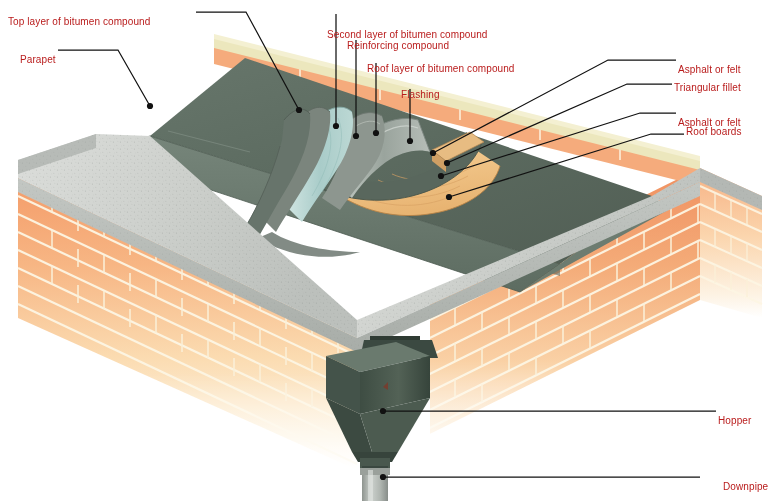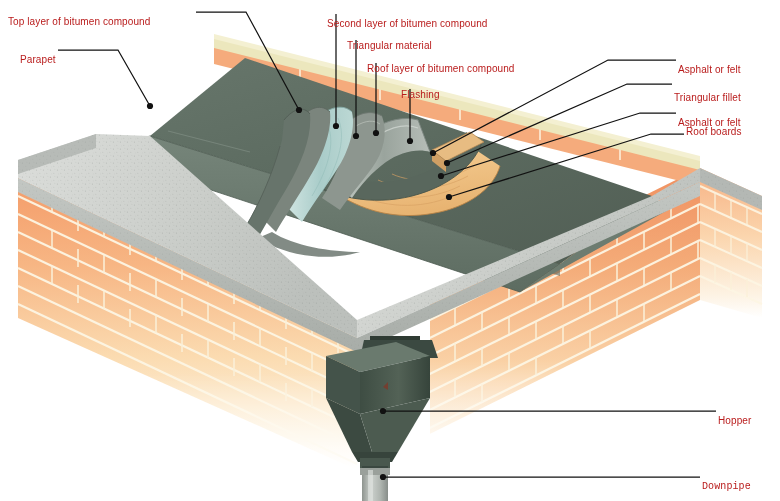--- a/index.html
+++ b/index.html
@@ -395,25 +395,25 @@
         <circle cx="441" cy="176" r="3.1"></circle>
         <circle cx="449" cy="197" r="3.1"></circle>
         <circle cx="383" cy="411" r="3.1"></circle>
         <circle cx="383" cy="477" r="3.1"></circle>
       </g>
   </svg>
 
   <div id="label-layer">
       <div class="lbl" style="left: 8px; top: 4px;">Top layer of bitumen compound</div>
       <div class="lbl" style="left: 20px; top: 42px;">Parapet</div>
-      <div class="lbl" style="left: 327px; top: 6px;">Second layer of bitumen compound</div>
-      <div class="lbl" style="left: 347px; top: 28px;">Triangular material</div>
+      <div class="lbl" style="left: 327px; top: 17px;">Second layer of bitumen compound</div>
+      <div class="lbl" style="left: 347px; top: 28px;">Reinforcing compound</div>
       <div class="lbl" style="left: 367px; top: 51px;">Roof layer of bitumen compound</div>
       <div class="lbl" style="left: 401px; top: 77px;">Flashing</div>
       <div class="lbl" style="left: 678px; top: 52px;">Asphalt or felt</div>
-      <div class="lbl" style="left: 674px; top: 80px;">Triangular fillet</div>
+      <div class="lbl" style="left: 674px; top: 70px;">Triangular fillet</div>
       <div class="lbl" style="left: 678px; top: 105px;">Asphalt or felt</div>
       <div class="lbl" style="left: 686px; top: 114px;">Roof boards</div>
       <div class="lbl" style="left: 718px; top: 403px;">Hopper</div>
-      <div class="lbl" style="left: 702px; top: 469px; font-family: Liberation Mono, monospace;">Downpipe</div>
+      <div class="lbl" style="left: 723px; top: 469px;">Downpipe</div>
     </div>
 
 </div>
 
 </body></html>

